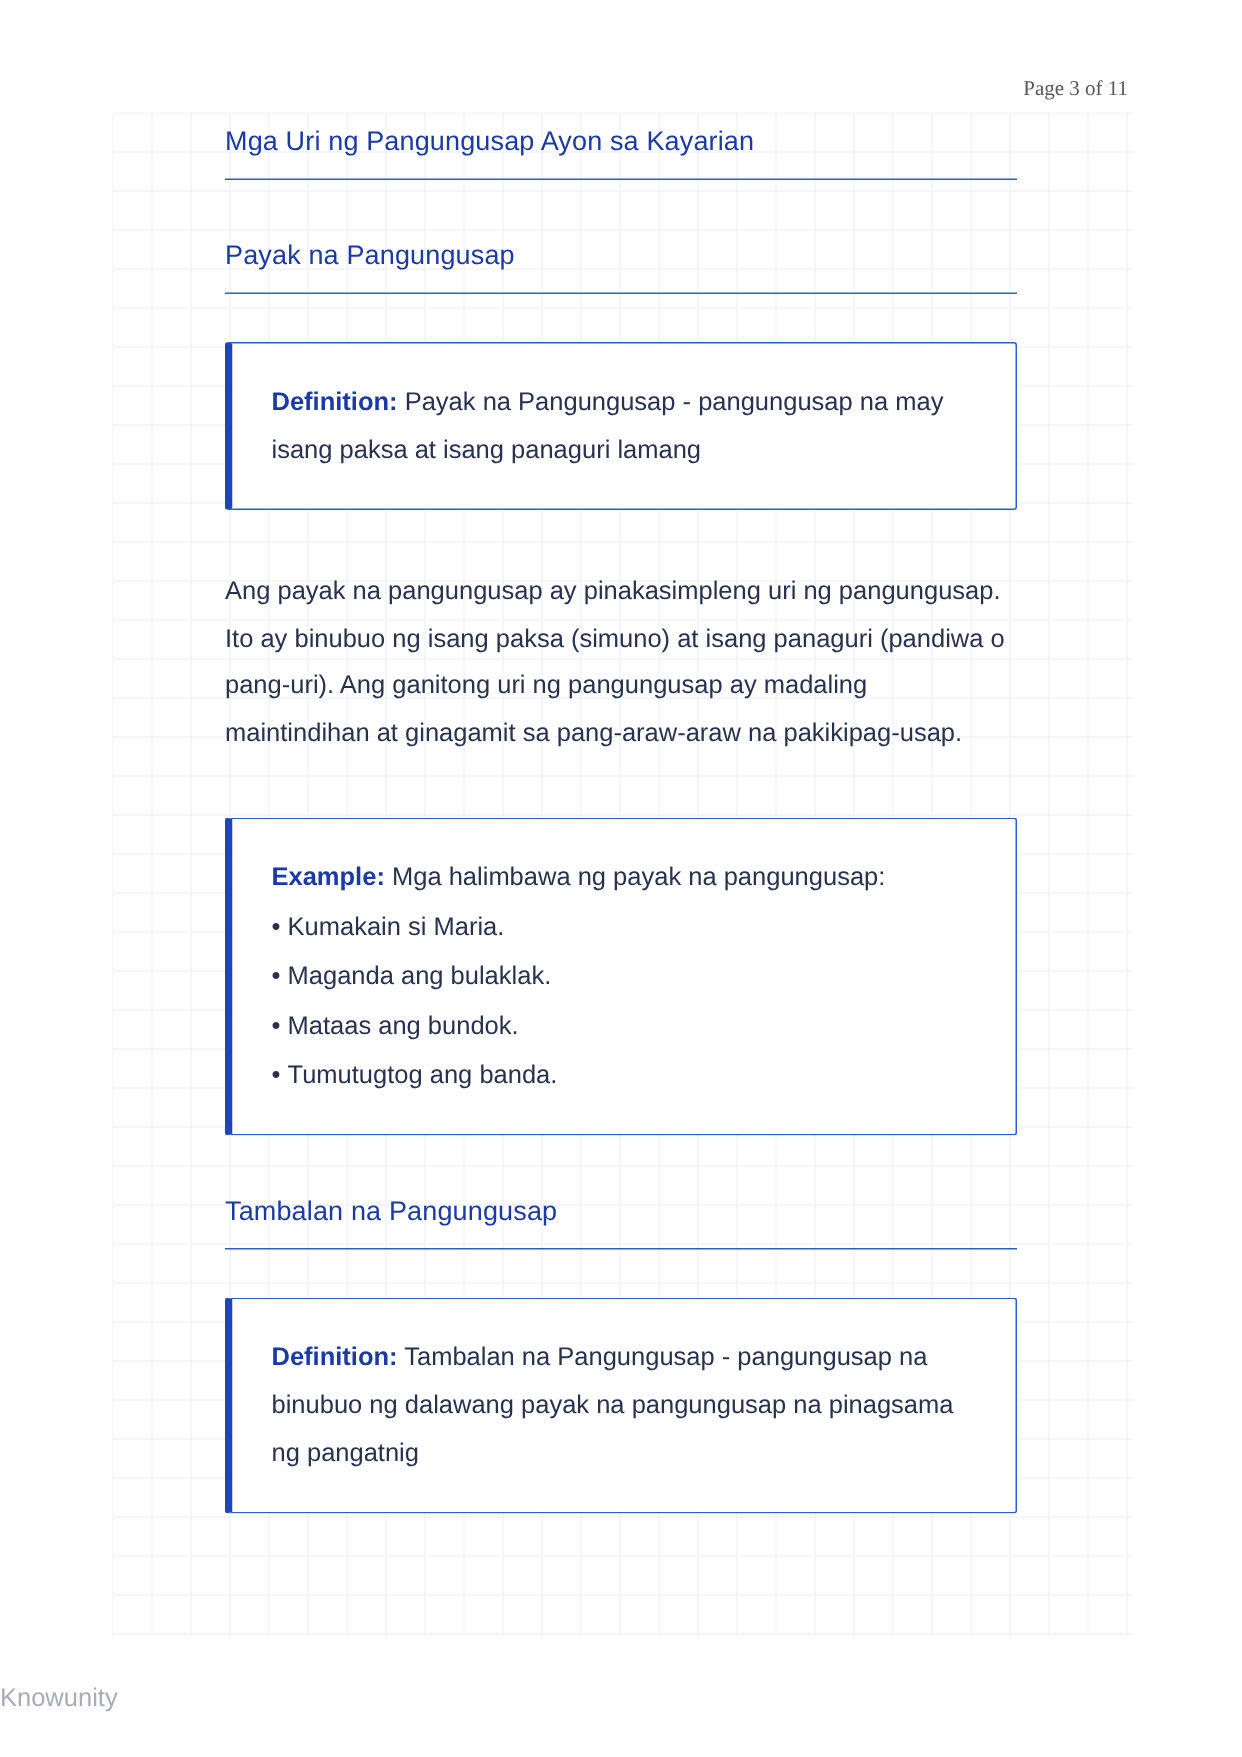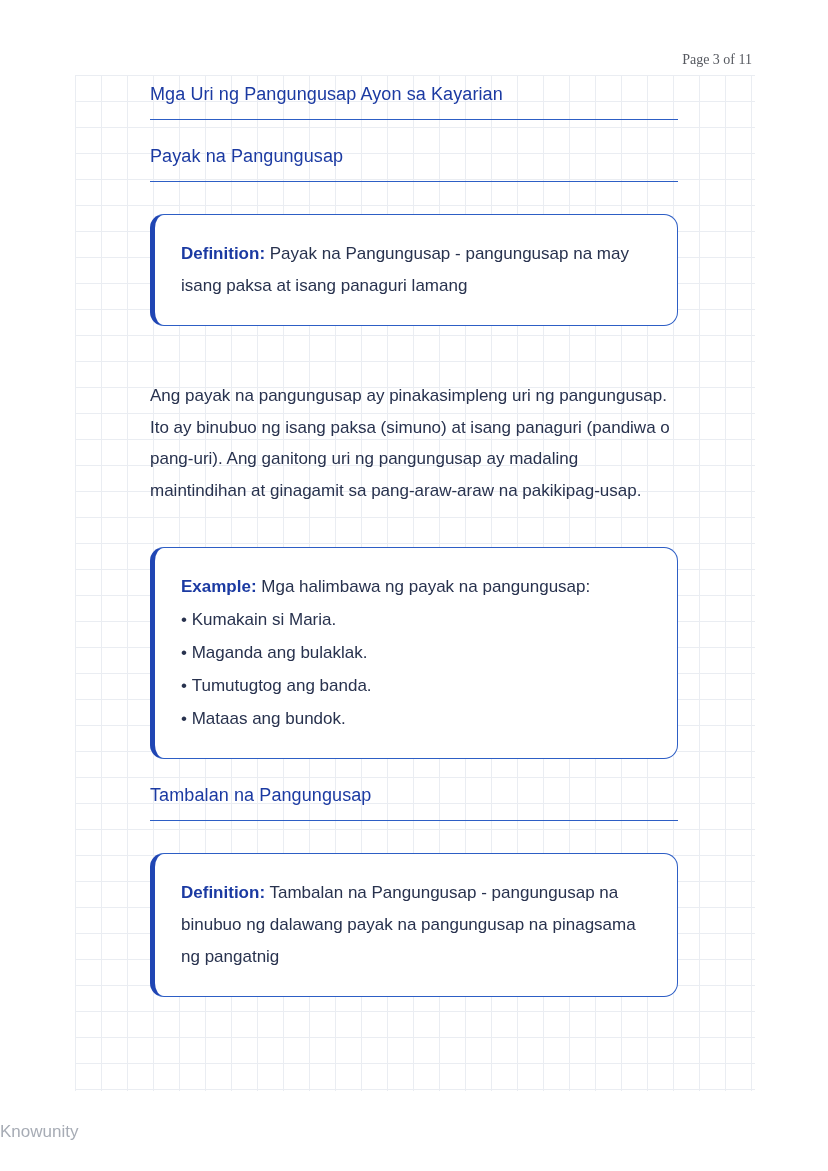--- a/index.html
+++ b/index.html
@@ -43,37 +43,37 @@
     font-weight: normal;
     color: #1b3aa2;
     line-height: 24px;
     letter-spacing: 0.1px;
   }
   hr.rule {
     border: none;
     border-top: 1.5px solid #2d5ec5;
     margin-top: 13px;
   }
-  h2.heading { margin-top: 24px; }
+  h2.heading { margin-top: 38px; }
   .callout {
     margin-top: 32px;
     background: #ffffff;
     border: 1.5px solid #2d5ec5;
     border-left: 5px solid #2046b4;
-    border-radius: 14px;
+    border-radius: 2px;
     padding: 23px 28px 23px 26px;
     font-size: 17px;
     line-height: 32px;
   }
   .callout .label {
     font-weight: bold;
     color: #1b3aa2;
   }
   .body-par {
-    margin-top: 54px;
+    margin-top: 38px;
     font-size: 17px;
     line-height: 31.5px;
   }
   .callout.example { margin-top: 41px; }
   .callout ul {
     list-style: none;
   }
   .callout ul li {
     line-height: 33px;
   }
@@ -108,22 +108,22 @@
       <p><span class="label">Definition:</span> <span>Payak na Pangungusap - pangungusap na may isang paksa at isang panaguri lamang</span></p>
     </div>
 
     <p class="body-par">Ang payak na pangungusap ay pinakasimpleng uri ng pangungusap. Ito ay binubuo ng isang paksa (simuno) at isang panaguri (pandiwa o pang-uri). Ang ganitong uri ng pangungusap ay madaling maintindihan at ginagamit sa pang-araw-araw na pakikipag-usap.</p>
 
     <div class="callout example">
       <p><span class="label">Example:</span> <span>Mga halimbawa ng payak na pangungusap:</span></p>
       <ul>
         <li>Kumakain si Maria.</li>
         <li>Maganda ang bulaklak.</li>
+        <li>Mataas ang bundok.</li>
         <li>Tumutugtog ang banda.</li>
-        <li>Mataas ang bundok.</li>
       </ul>
     </div>
 
     <h2 class="heading">Tambalan na Pangungusap</h2>
     <hr class="rule">
 
     <div class="callout definition">
       <p><span class="label">Definition:</span> <span>Tambalan na Pangungusap - pangungusap na binubuo ng dalawang payak na pangungusap na pinagsama ng pangatnig</span></p>
     </div>
 

